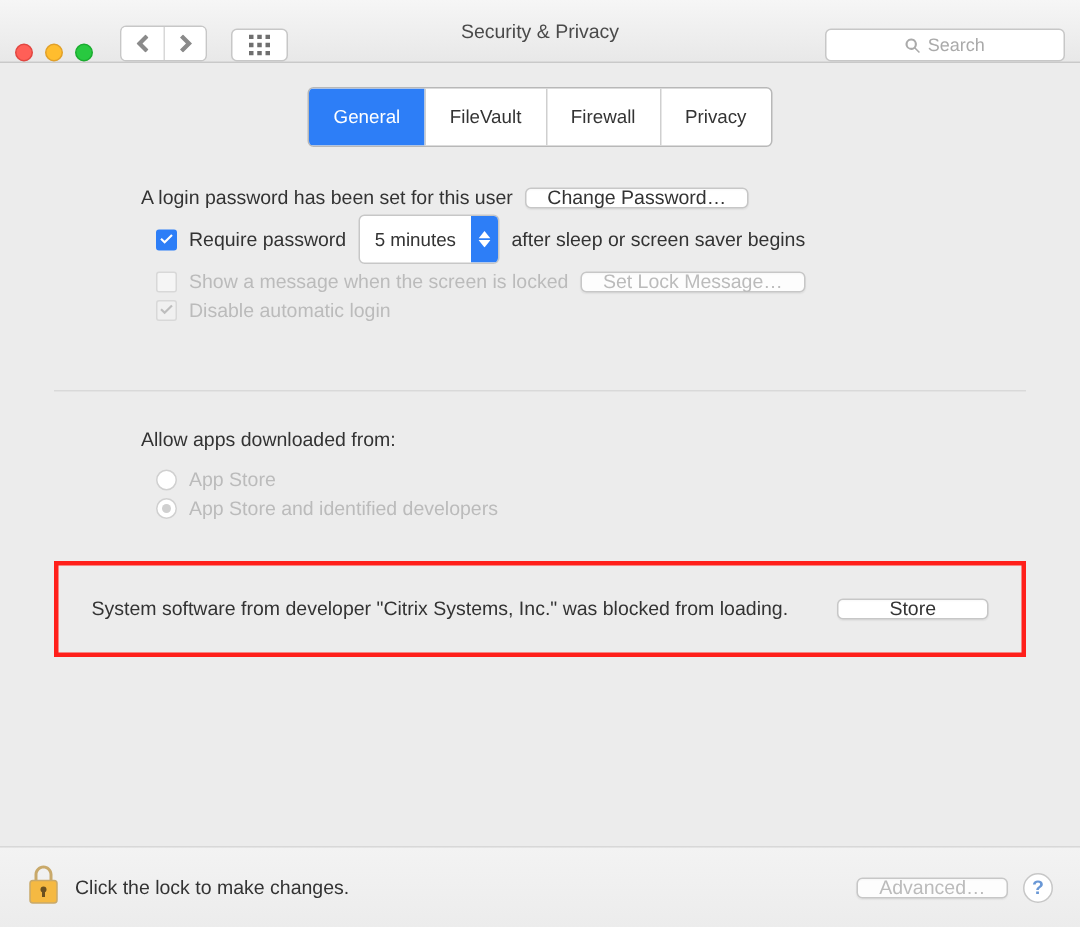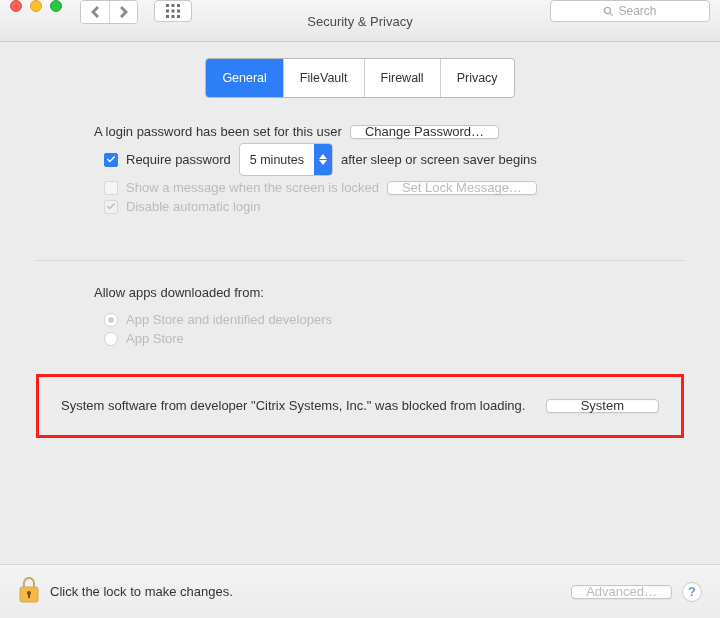--- a/index.html
+++ b/index.html
@@ -11,21 +11,21 @@
     background: #ececec;
     width: 720px;
     height: 618px;
     overflow: hidden;
   }
   .title-bar {
     height: 42px;
     background: linear-gradient(#f6f6f6, #e8e8e8);
     border-bottom: 1px solid #c9c9c9;
     display: flex;
-    align-items: flex-start;
+    align-items: flex-end;
     padding: 0 10px;
     gap: 10px;
     position: relative;
   }
   .traffic-lights { display: flex; gap: 8px; }
   .traffic-light { width: 12px; height: 12px; border-radius: 50%; }
   .tl-close { background: #ff5f57; border: 0.5px solid #e14640; }
   .tl-min   { background: #ffbd2e; border: 0.5px solid #e1a028; }
   .tl-max   { background: #28c940; border: 0.5px solid #1aac2f; }
   .nav-btns { display: flex; background:#fff; border:1px solid #c7c7c7; border-radius:4px; overflow:hidden; margin-left:8px;}
@@ -163,32 +163,32 @@
     </div>
   </div>
 
   <hr class="hr">
 
   <div style="margin-left:42px;">
     <div class="row" style="margin-bottom:12px;">
       <span>Allow apps downloaded from:</span>
     </div>
     <div class="row indent">
+      <span class="radio"></span>
+      <span class="muted">App Store</span>
+    </div>
+    <div class="row indent">
       <span class="radio selected"></span>
       <span class="muted">App Store and identified developers</span>
     </div>
-    <div class="row indent">
-      <span class="radio"></span>
-      <span class="muted">App Store</span>
-    </div>
   </div>
 
   <div class="highlight-box">
     <div class="highlight-text">System software from developer "Citrix Systems, Inc." was blocked from loading.</div>
-    <span class="btn" style="padding:2px 34px;">System</span>
+    <span class="btn" style="padding:2px 34px;">Store</span>
   </div>
 </div>
 
 <div class="footer">
   <span class="lock-icon">
     <svg viewBox="0 0 22 28">
       <path d="M11 1c-3.3 0-6 2.7-6 6v4h2V7c0-2.2 1.8-4 4-4s4 1.8 4 4v4h2V7c0-3.3-2.7-6-6-6z" fill="#c9a96a"></path>
       <rect x="2" y="11" width="18" height="15" rx="2" fill="#f5b942" stroke="#c9a96a"></rect>
       <circle cx="11" cy="17" r="2" fill="#6a5020"></circle>
       <rect x="10" y="17" width="2" height="5" fill="#6a5020"></rect>

